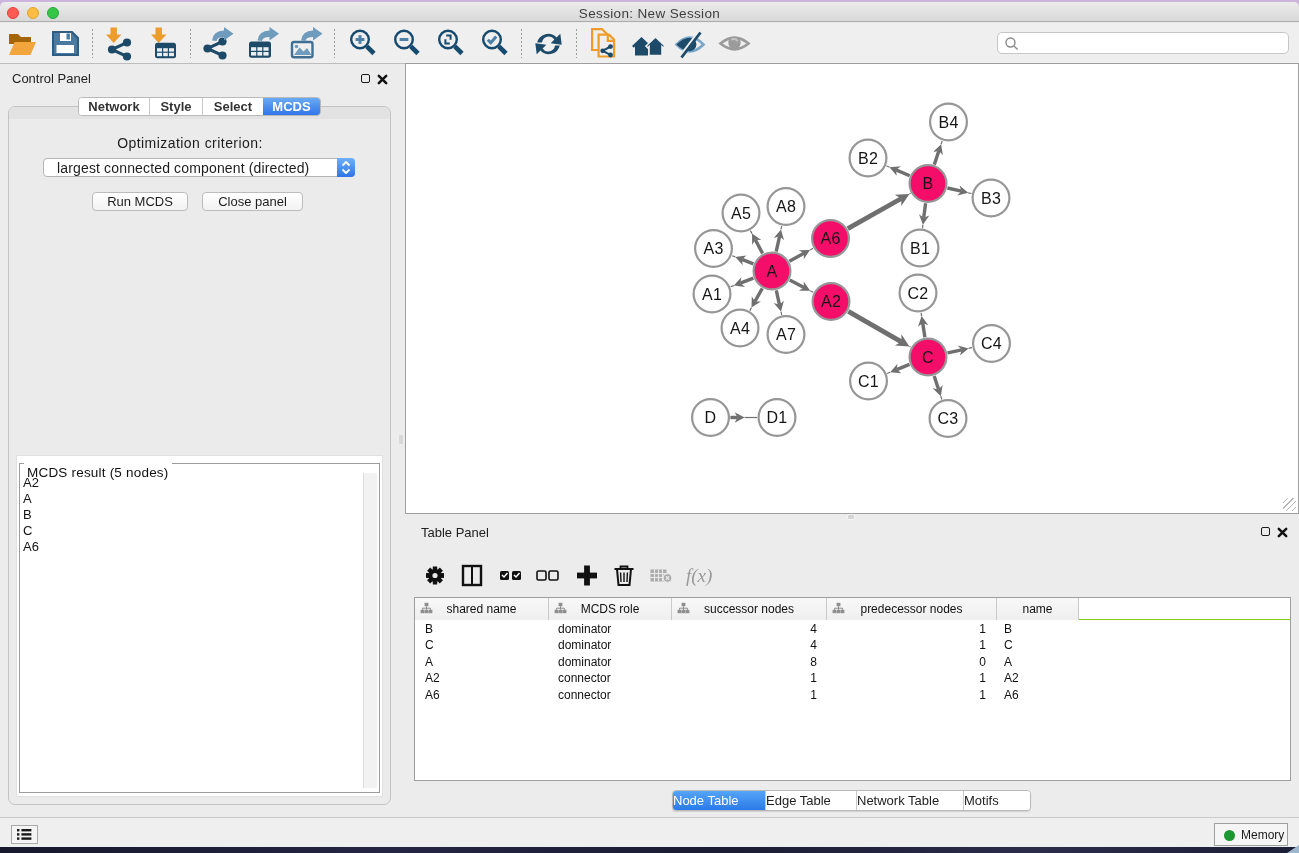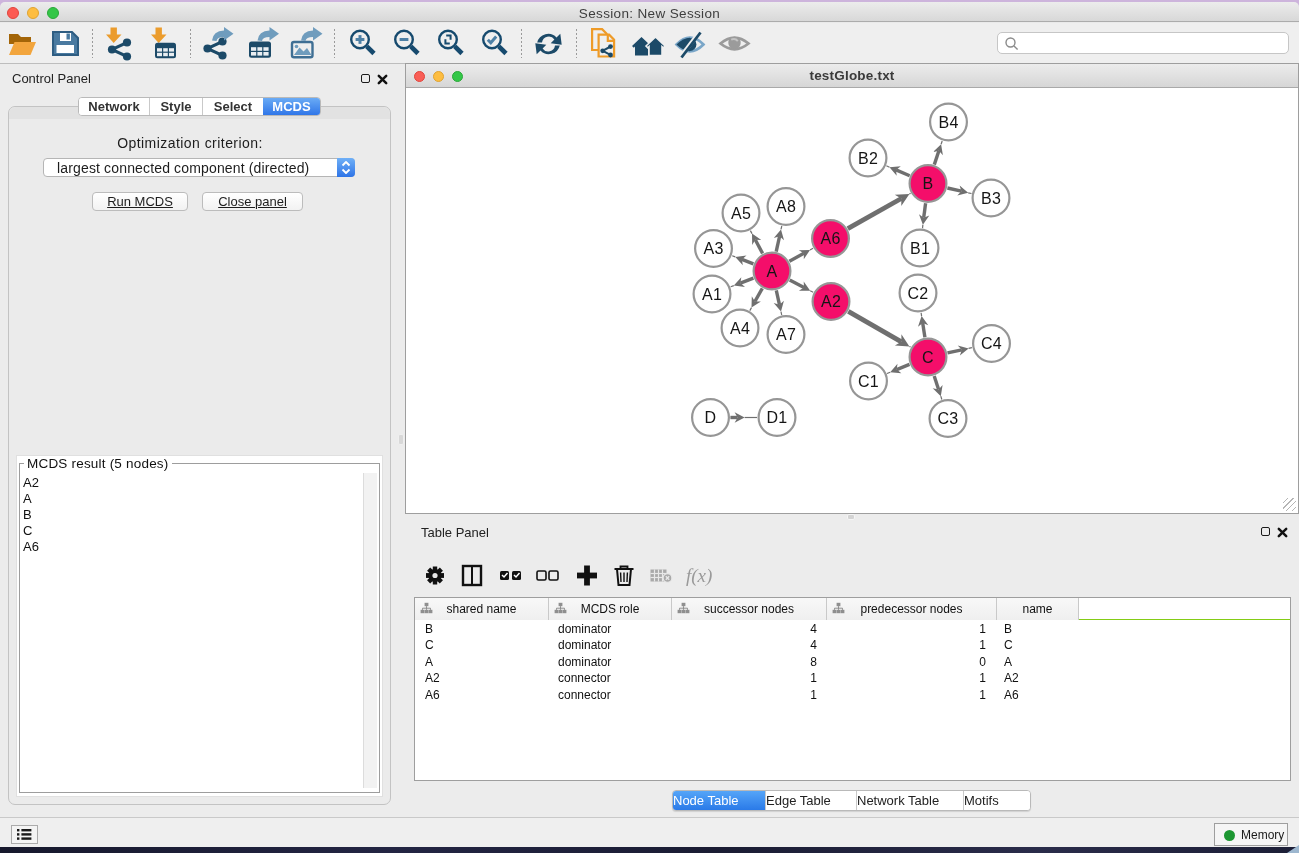--- a/index.html
+++ b/index.html
@@ -29,24 +29,24 @@
 #cp-border { left:8px; top:106px; width:383px; height:699px; border:1px solid #c3c3c3; border-radius:7px; background:#ebebeb; }
 #cp-border::before { content:""; position:absolute; left:0; top:0; right:0; height:12px; border-radius:7px 7px 0 0; background:#e2e2e2; }
 #tabs { left:78px; top:97px; height:19px; display:flex; border:1px solid #b9b9b9; border-radius:4px; overflow:hidden; background:#fff; }
 #tabs .tab { font-size:13px; font-weight:700; color:#333; text-align:center; line-height:18px; background:#fff; border-left:1px solid #c9c9c9; }
 #tabs .tab:first-child { border-left:none; }
 #tabs .tab.sel { background:linear-gradient(#6aabf5,#3076e8); color:#fff; border-left:none; }
 #opt-label { left:8px; top:135px; width:364px; text-align:center; font-size:14px; letter-spacing:0.45px; color:#1d1d1d; }
 #dropdown { left:43px; top:158px; width:312px; height:19px; background:#fff; border:1px solid #b5b5b5; border-radius:4px; }
 #dropdown .txt { position:absolute; left:13px; top:1px; font-size:14px; letter-spacing:0.15px; color:#1d1d1d; }
 #dd-step { position:absolute; right:-1px; top:-1px; width:18px; height:19px; border-radius:0 4px 4px 0; background:linear-gradient(#6fb0f7,#2e74e7); }
-.btn { position:absolute; height:19px; background:linear-gradient(#ffffff,#f2f2f2); border:1px solid #bcbcbc; border-radius:4px; font-size:13px; color:#1d1d1d; text-align:center; line-height:17px;text-decoration:underline; }
+.btn { position:absolute; height:19px; background:linear-gradient(#ffffff,#f2f2f2); border:1px solid #bcbcbc; border-radius:4px; font-size:13px; color:#1d1d1d; text-align:center; line-height:17px; }
 #mcds-box { left:16px; top:455px; width:367px; height:342px; background:#fff; border:1px solid #e0e0e0; }
 #mcds-field { position:absolute; left:2px; top:7px; right:2px; bottom:3px; border:1px solid #9d9d9d; }
-#mcds-legend { position:absolute; left:4px; top:-8px; background:#fff; padding:0 3px; font-size:13.5px; letter-spacing:0.2px; color:#111; }
+#mcds-legend { position:absolute; left:4px; top:-8px; background:#fff; padding:9px 3px; font-size:13.5px; letter-spacing:0.2px; color:#111; }
 #mcds-list { position:absolute; left:3px; top:11px; font-size:13px; color:#111; line-height:16px; }
 #mcds-scroll { position:absolute; right:2px; top:9px; width:14px; bottom:4px; background:#f2f2f2; border-left:1px solid #dcdcdc; }
 
 
 #vsplit-handle { left:398px; top:434px; width:6px; height:11px; background:#d8d8d8; border:1px solid #efefef; border-radius:2px; }
 #hsplit-handle { left:847px; top:514px; width:8px; height:6px; background:#d4d4d4; border:1px solid #f5f5f5; border-radius:2px; }
 
 
 #netwin { left:405px; top:63px; width:894px; height:451px; border:1px solid #9e9e9e; border-right:1.5px solid #9e9e9e; background:#fff; overflow:hidden; }
 #netwin-tb { position:absolute; left:0; top:0; right:0; height:24px; background:linear-gradient(#ececec,#d6d6d6); border-bottom:1px solid #a9a9a9; }
@@ -268,26 +268,20 @@
 <div class="abs" id="mcds-box">
   <div id="mcds-field">
     <div id="mcds-legend">MCDS result (5 nodes)</div>
     <div id="mcds-list">A2<br>A<br>B<br>C<br>A6</div>
     <div id="mcds-scroll"></div>
   </div>
 </div>
 <div class="abs" id="vsplit-handle"></div>
 
 <div class="abs" id="netwin">
-  <div id="netwin-tb">
-    <div class="tl" style="left:8px; top:7px; width:11px; height:11px; background:#f95e56; border:0.5px solid #e1443c;"></div>
-    <div class="tl" style="left:26.5px; top:7px; width:11px; height:11px; background:#fdbd40; border:0.5px solid #e0a330;"></div>
-    <div class="tl" style="left:46px; top:7px; width:11px; height:11px; background:#34c748; border:0.5px solid #2aa839;"></div>
-    <div class="title">testGlobe.txt</div>
-  </div>
   <svg id="graph" width="892" height="425" viewBox="0 0 892 425">
 <g stroke="#6f6f6f">
 <line x1="355.6" y1="164.4" x2="348.3" y2="150.8" stroke-width="3.4"></line>
 <line x1="345.0" y1="144.6" x2="343.4" y2="141.6" stroke-width="1.2"></line>
 <line x1="369.2" y1="162.6" x2="372.6" y2="147.2" stroke-width="3.4"></line>
 <line x1="374.0" y1="140.4" x2="374.8" y2="137.0" stroke-width="1.2"></line>
 <line x1="346.4" y1="174.9" x2="334.9" y2="170.4" stroke-width="3.4"></line>
 <line x1="328.3" y1="167.9" x2="325.2" y2="166.7" stroke-width="1.2"></line>
 <line x1="346.4" y1="189.1" x2="333.4" y2="194.1" stroke-width="3.4"></line>
 <line x1="326.8" y1="196.6" x2="323.7" y2="197.8" stroke-width="1.2"></line>

